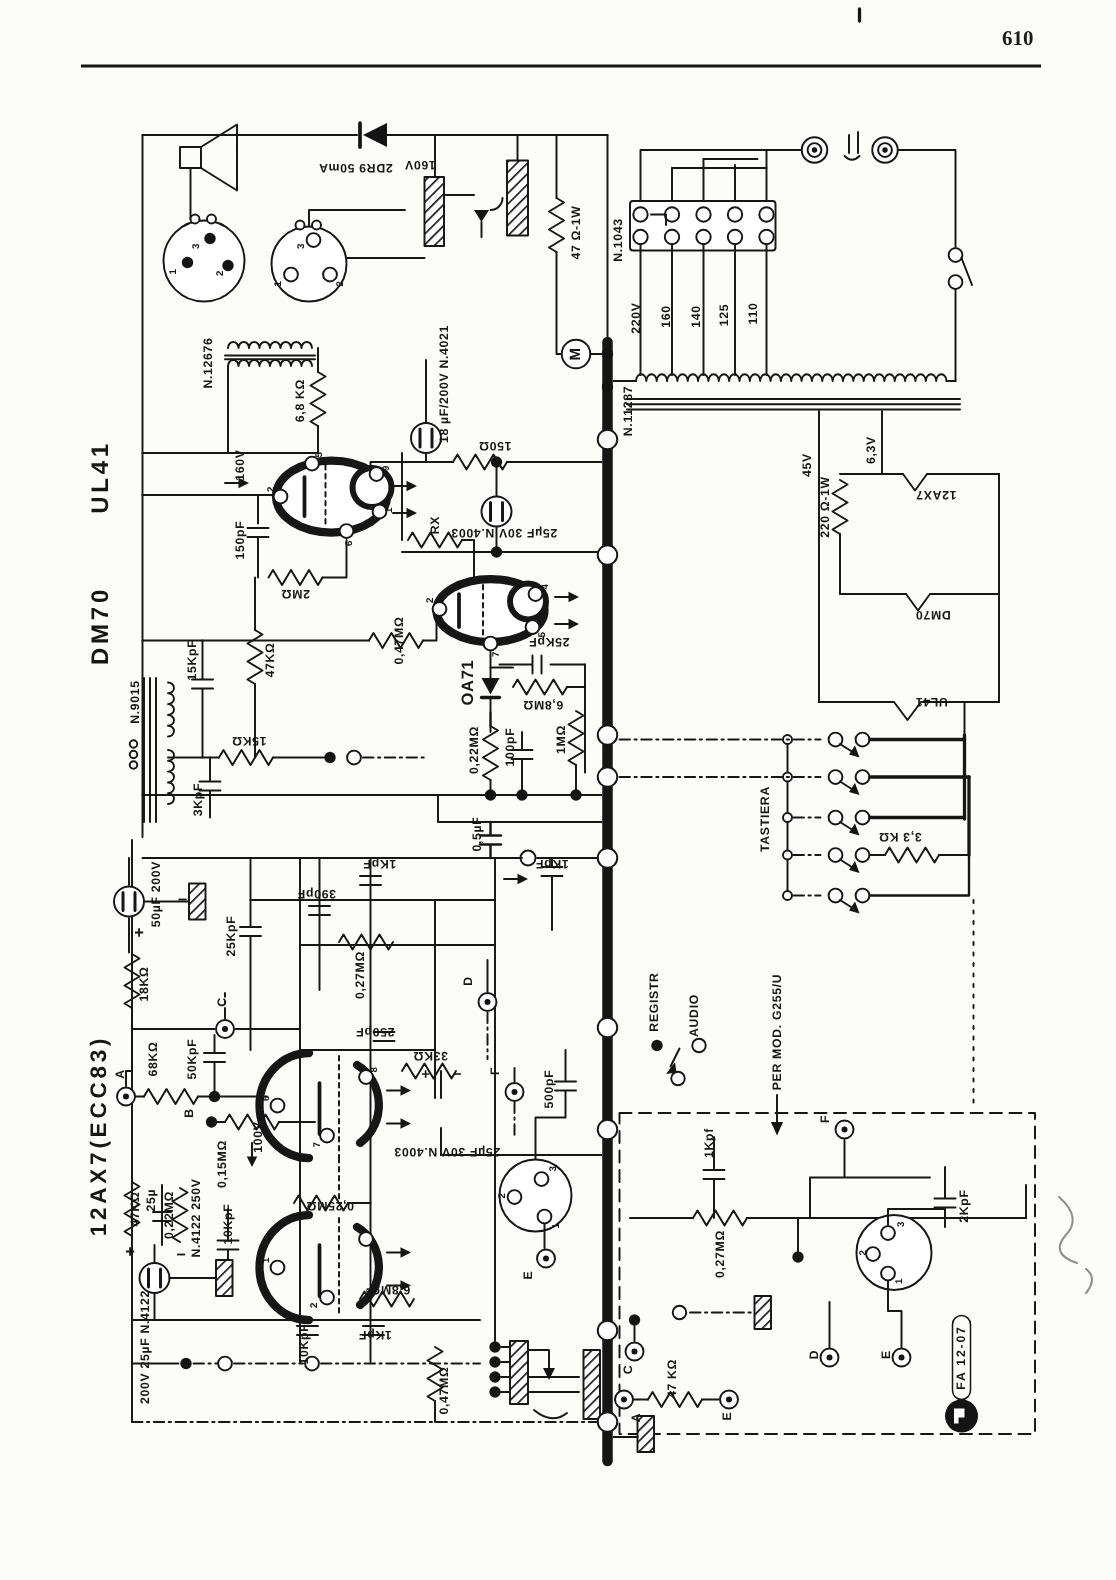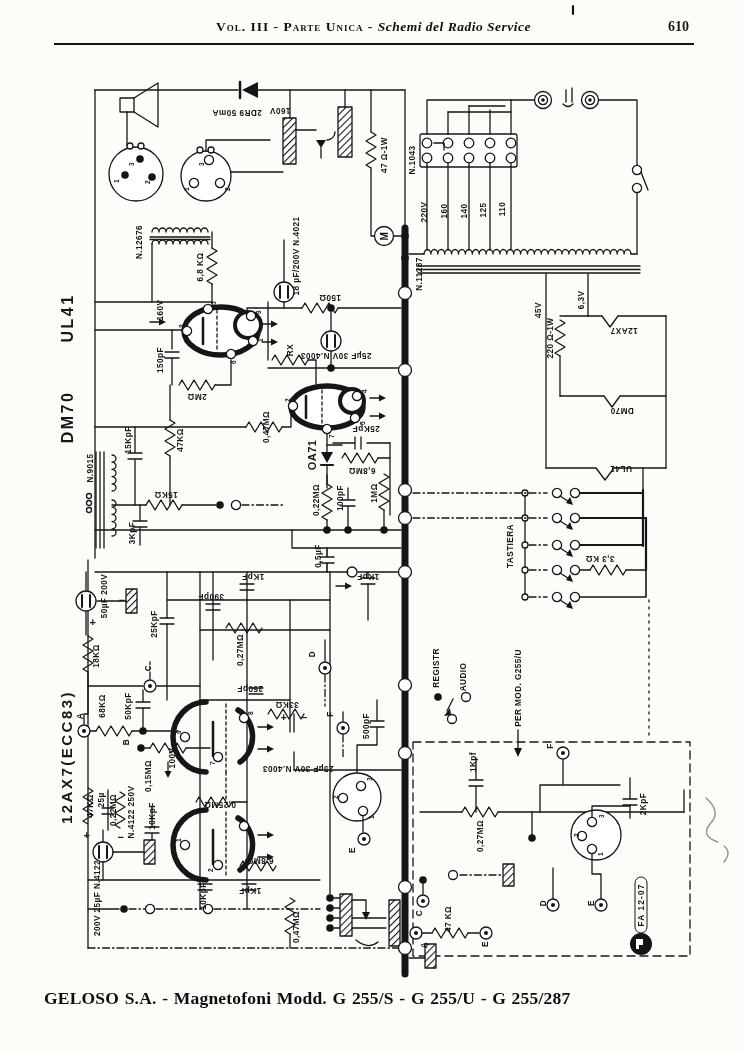--- a/index.html
+++ b/index.html
@@ -21,23 +21,20 @@
           color:#161616;font-weight:bold;transform-origin:center;}
   .slabel.big{letter-spacing:2.5px;font-weight:bold;}
   .slabel.stamp{border:1.7px solid #141414;border-radius:9px;padding:1px 6px;font-size:9px;
           letter-spacing:1.2px;background:#fcfcf9;}
 </style>
 </head>
 <body>
 
 <div class="page">
 
-  <div class="header">
-    <span class="cap">Vol. III - Parte Unica - </span><span class="ital">Schemi del Radio Service</span>
-  </div>
   <div class="page-number">610</div>
   <div class="header-rule"></div>
 
   <div class="schematic">
     <svg width="744" height="1053" viewBox="0 0 744 1053">
       <defs>
         <pattern id="hx" width="5" height="5" patternUnits="userSpaceOnUse" patternTransform="rotate(45)">
           <rect width="5" height="5" fill="#fff"></rect>
             <line x1="0" y1="0" x2="0" y2="5" stroke="#141414" stroke-width="2.2"></line>
         </pattern>
@@ -638,14 +635,13 @@
         <span class="slabel" style="left: 600px; top: 854px; font-size: 6.5px; transform: translate(-50%, -50%) rotate(-90deg);">1</span>
         <span class="slabel" style="left: 93px; top: 622px; font-size: 11px; transform: translate(-50%, -50%) rotate(0deg);">+</span>
         <span class="slabel" style="left: 122px; top: 600px; font-size: 11px; transform: translate(-50%, -50%) rotate(0deg);">−</span>
         <span class="slabel" style="left: 284px; top: 717px; font-size: 10px; transform: translate(-50%, -50%) rotate(0deg);">+</span>
         <span class="slabel" style="left: 305px; top: 717px; font-size: 10px; transform: translate(-50%, -50%) rotate(0deg);">−</span>
         <span class="slabel" style="left: 87px; top: 835px; font-size: 11px; transform: translate(-50%, -50%) rotate(0deg);">+</span>
         <span class="slabel" style="left: 121px; top: 837px; font-size: 11px; transform: translate(-50%, -50%) rotate(0deg);">−</span>
       </div>
   </div>
 
-  <div class="footer">GELOSO S.A. - Magnetofoni Modd. G 255/S - G 255/U - G 255/287</div>
 </div>
 
 </body></html>

